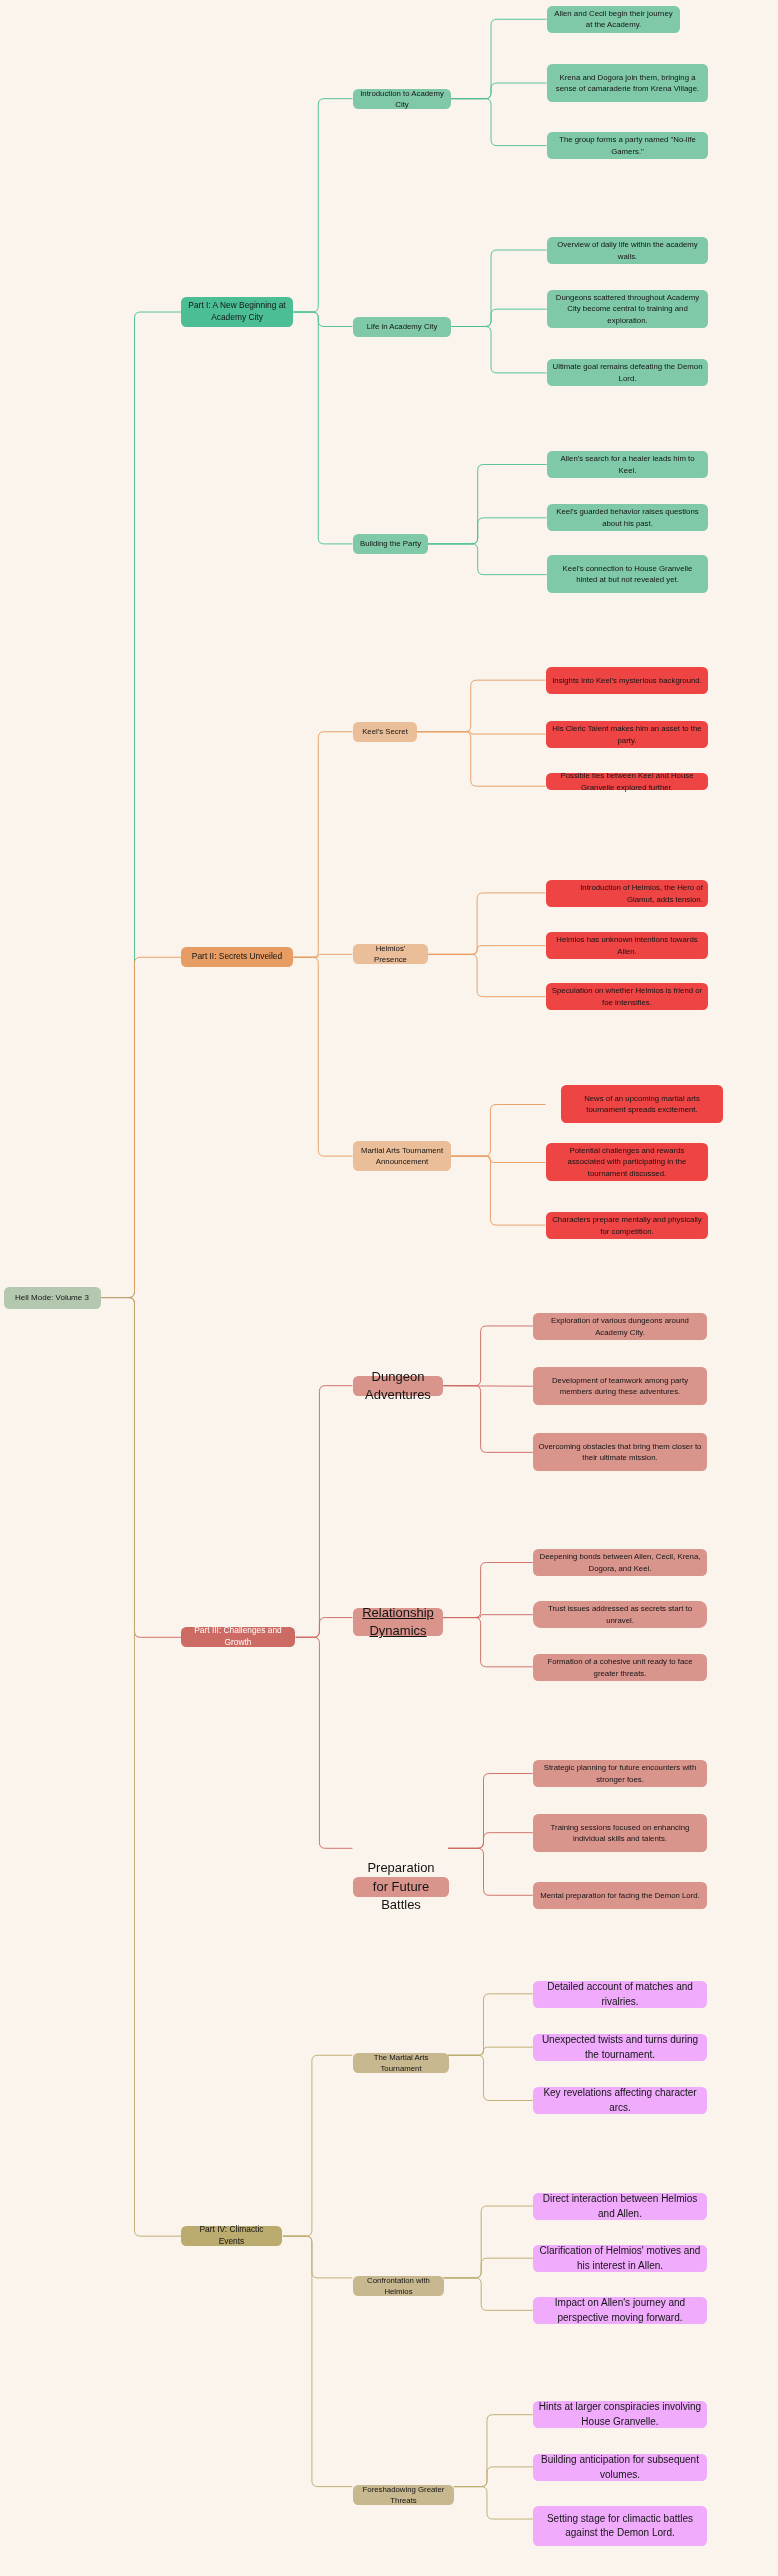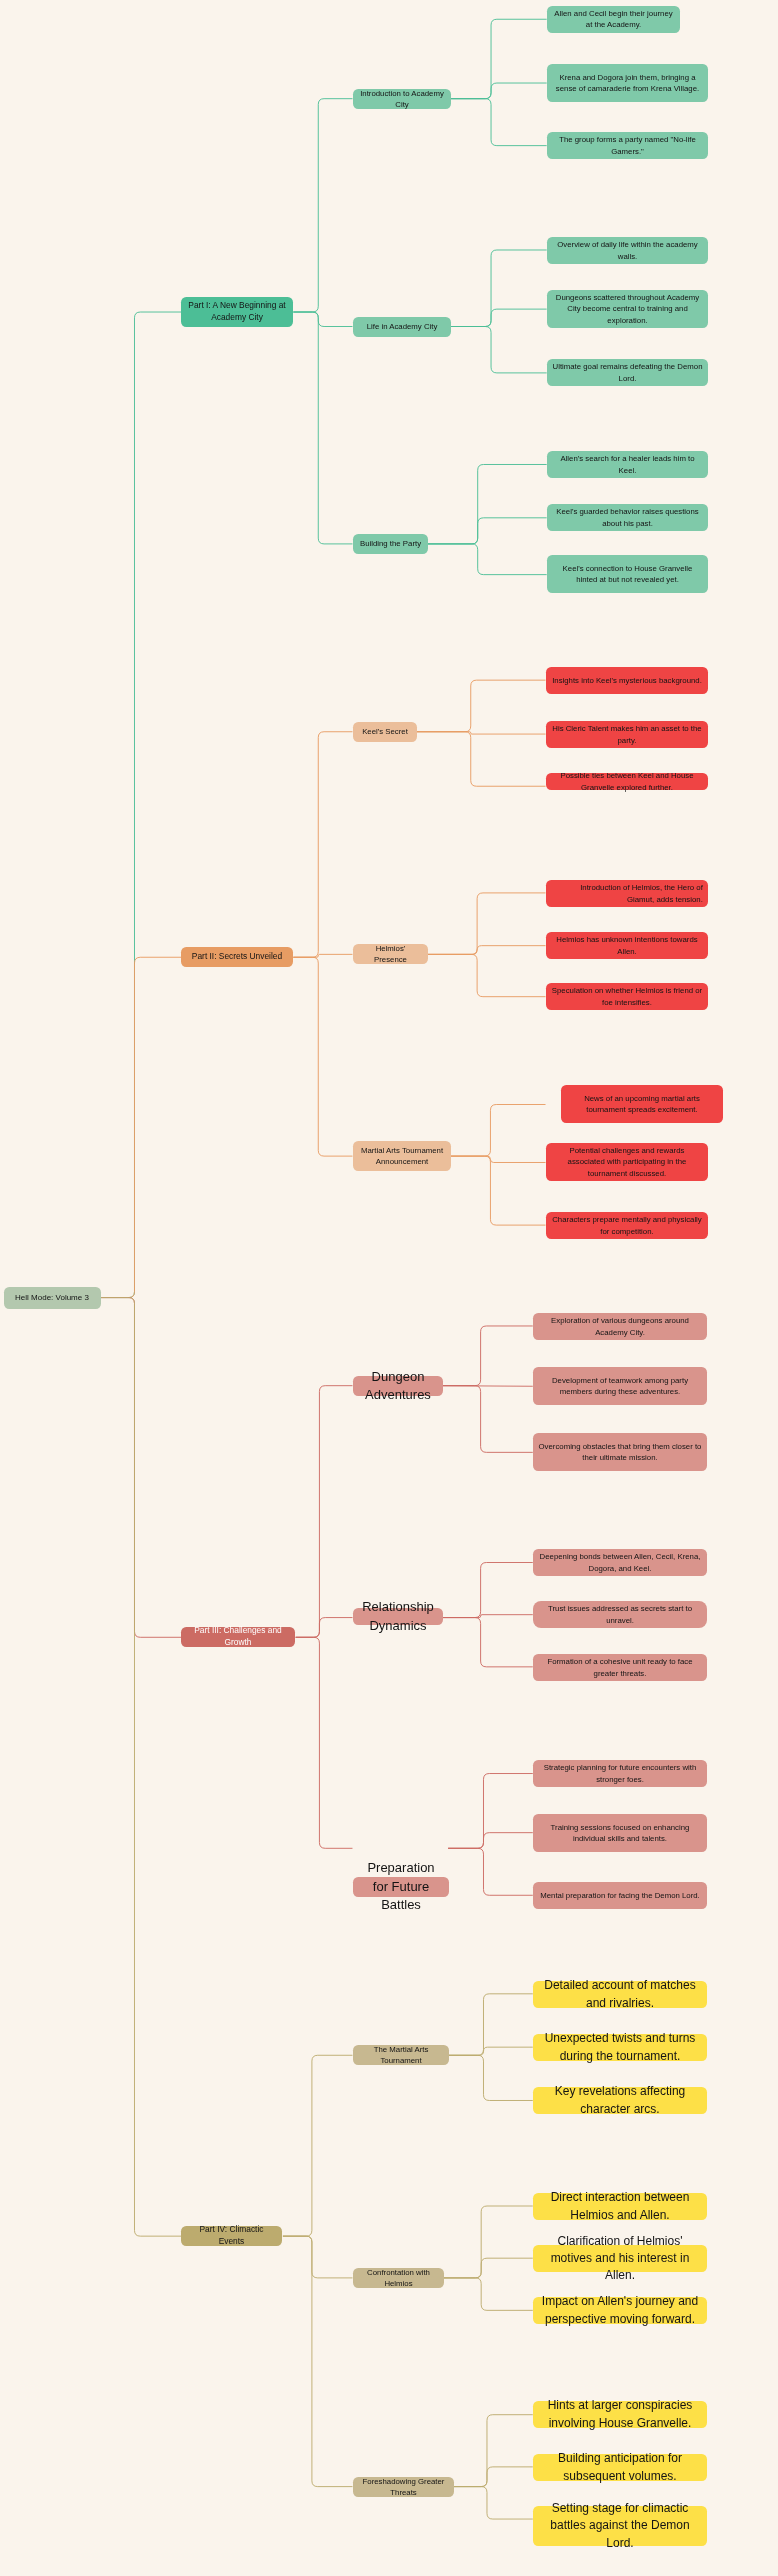--- a/index.html
+++ b/index.html
@@ -51,22 +51,22 @@
   
   .n-p2-title { background: #E79C63; font-size: 8.4px; }
   .n-p2-sub   { background: #EBBE9A; font-size: 7.8px; }
   .n-p2-leaf  { background: #ef4444; font-size: 7.8px; }
   
   .n-p3-title { background: #CC6B63; color: #FFFFFF; font-size: 8.4px; }
   .n-p3-sub   { background: #D9948C; font-size: 13px; }
   .n-p3-leaf  { background: #D9948C; font-size: 7.8px; }
   
   .n-p4-title { background: #BCAB6E; font-size: 8.4px; }
-  .n-p4-sub   { background: #C7B890; font-size: 7.8px; }
-  .n-p4-leaf  { background: #fde047; font-size: 12px; }
+  .n-p4-sub   { background: #C7B890; font-size: 7.8px; margin-top: 8px; }
+  .n-p4-leaf  { background: #f0abfc; font-size: 10px; }
 </style>
 </head>
 <body style="background: rgb(250, 244, 236);">
 
 <div id="mindmap">
   <svg class="links" id="link-layer" viewBox="0 0 1342 4443" xmlns="http://www.w3.org/2000/svg">
       <path d="M 173 2238 L 222 2238 Q 232 2238 232 2228 L 232 548 Q 232 538 242 538 L 313 538" fill="none" stroke="#4CBE96" stroke-width="1.6"></path>
       <path d="M 506 538 L 539 538 Q 549 538 549 528 L 549 180 Q 549 170 559 170 L 608 170" fill="none" stroke="#4CBE96" stroke-width="1.6"></path>
       <path d="M 777 170 L 837 170 Q 847 170 847 160 L 847 43 Q 847 33 857 33 L 943 33" fill="none" stroke="#4CBE96" stroke-width="1.6"></path>
       <path d="M 777 170 L 837 170 Q 847 170 847 160 L 847 153 Q 847 143 857 143 L 943 143" fill="none" stroke="#4CBE96" stroke-width="1.6"></path>
@@ -209,21 +209,21 @@
       </div>
       <div class="node n-p3-leaf" style="left: 533px; top: 1313px; width: 174px; height: 27px;">
         <span class="txt">Exploration of various dungeons around Academy City.</span>
       </div>
       <div class="node n-p3-leaf" style="left: 533px; top: 1367px; width: 174px; height: 38px;">
         <span class="txt">Development of teamwork among party members during these adventures.</span>
       </div>
       <div class="node n-p3-leaf" style="left: 533px; top: 1433px; width: 174px; height: 38px;">
         <span class="txt">Overcoming obstacles that bring them closer to their ultimate mission.</span>
       </div>
-      <div class="node n-p3-sub" style="left: 353px; top: 1608px; width: 90px; height: 17px;">
+      <div class="node n-p3-sub" style="left: 353px; top: 1608px; width: 90px; height: 28px; text-decoration: underline;">
         <span class="txt">Relationship Dynamics</span>
       </div>
       <div class="node n-p3-leaf" style="left: 533px; top: 1549px; width: 174px; height: 27px;">
         <span class="txt">Deepening bonds between Allen, Cecil, Krena, Dogora, and Keel.</span>
       </div>
       <div class="node n-p3-leaf" style="left: 533px; top: 1601px; width: 174px; height: 27px; border-radius: 8px;">
         <span class="txt">Trust issues addressed as secrets start to unravel.</span>
       </div>
       <div class="node n-p3-leaf" style="left: 533px; top: 1654px; width: 174px; height: 27px;">
         <span class="txt">Formation of a cohesive unit ready to face greater threats.</span>

